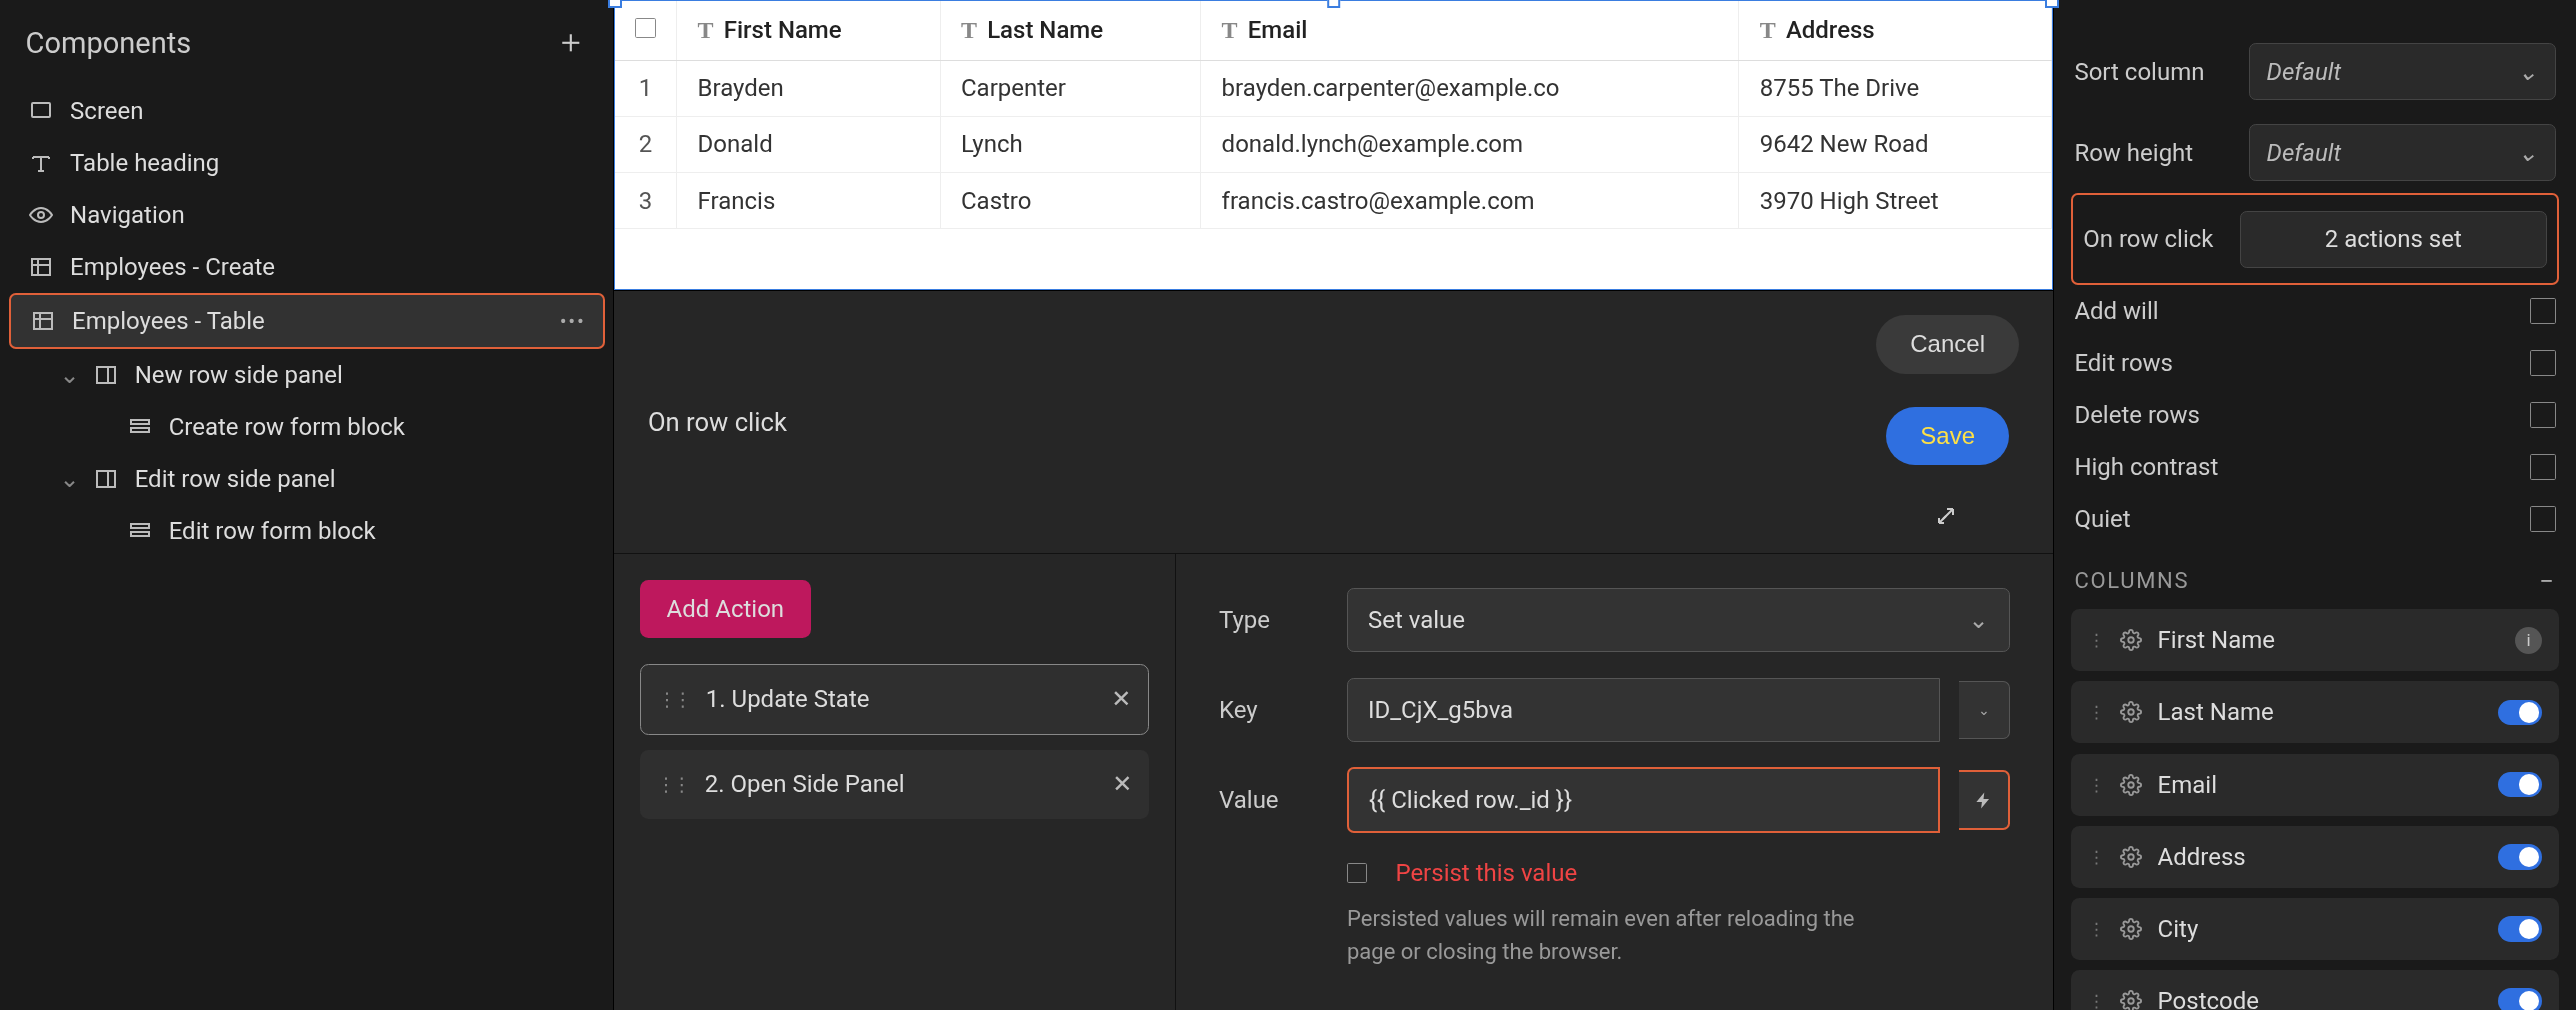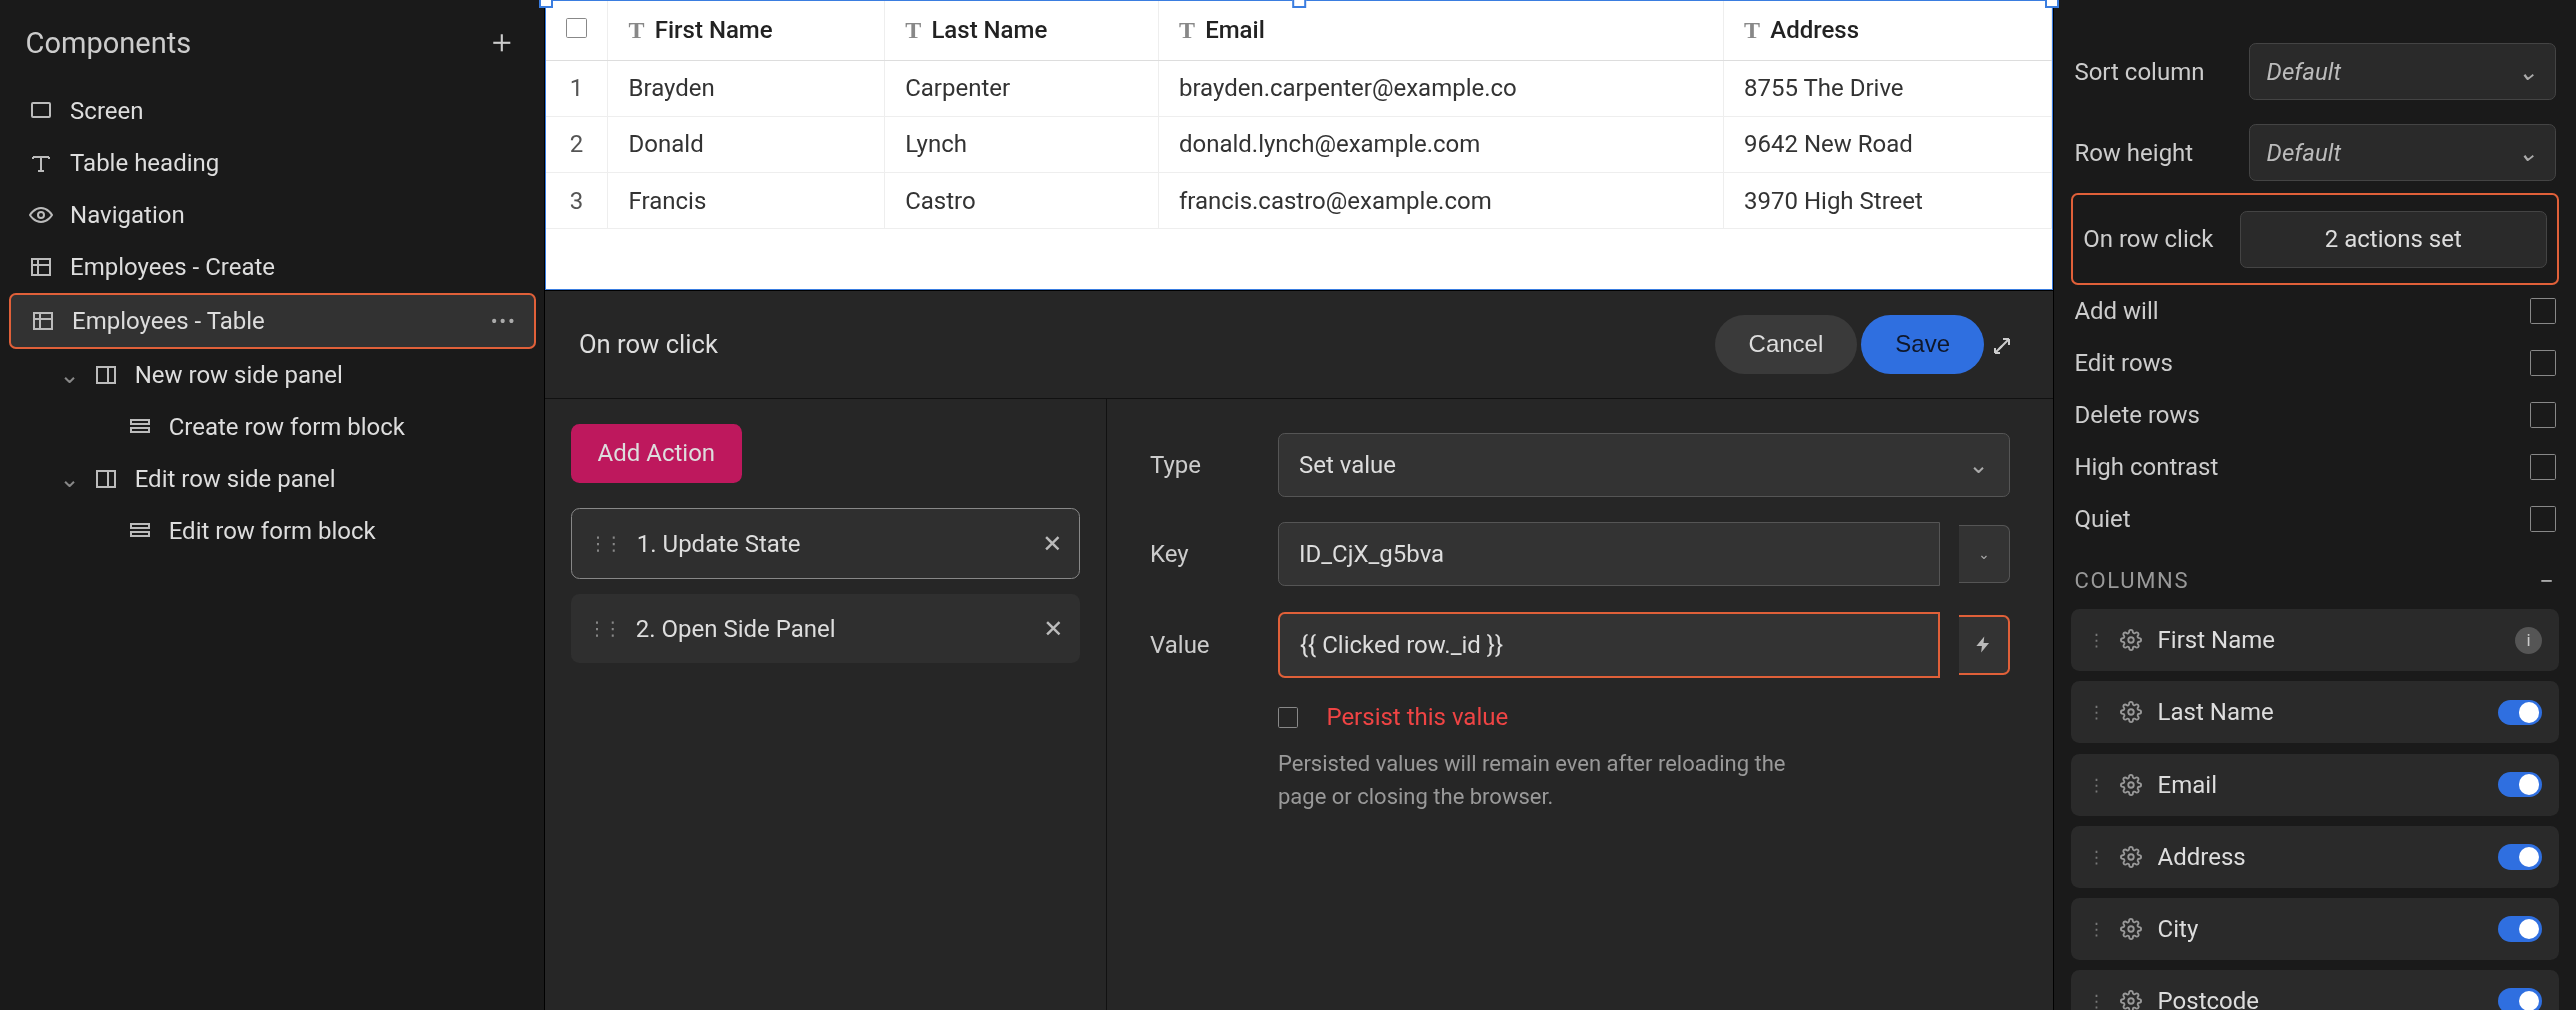--- a/index.html
+++ b/index.html
@@ -9,21 +9,21 @@
   color: #ccc;
   width: 2576px;
   height: 1010px;
   overflow: hidden;
   transform-origin: top left;
 }
 .app { display: flex; width: 2576px; height: 1010px; }
 
 
 .left-panel {
-  width: 545px;
+  width: 614px;
   background: #1a1a1a;
   border-right: 0.9px solid #000;
   display: flex;
   flex-direction: column;
 }
 .left-header {
   display: flex;
   align-items: center;
   justify-content: space-between;
   padding: 25.6px 25.6px 25.6px 25.6px;
@@ -89,24 +89,24 @@
   background: #262626;
   border-top:0.9px solid #000;
   display:flex;flex-direction:column;
 }
 .modal-header{
   display:flex;align-items:center;justify-content:space-between;
   padding: 24px 34px;
   border-bottom:0.9px solid #111;
 }
 .modal-title{font-size:25.6px;color:#ddd;}
-.modal-hbtns{display:flex;align-items:center;gap:4px;}
+.modal-hbtns{display:flex;align-items:center;gap:33px;flex-direction:column;}
 .btn{padding:15.3px 34px;border-radius:34px;font-size:24px;cursor:pointer;border:none;}
 .btn-cancel{background:#3a3a3a;color:#ddd;}
-.btn-save{background:#2f6fe0;color:#0f172a;}
+.btn-save{background:#2f6fe0;color:#fde047;}
 .expand-icon{color:#ccc;width:31px;height:31px;display:flex;align-items:center;justify-content:center;}
 
 .modal-body{display:flex;flex:1;}
 .modal-left{
   width:562px;border-right:0.9px solid #111;padding:25.6px;
 }
 .add-action{
   background:#be185d;color:#ddd;padding:15.3px 27px;border-radius:8.5px;font-size:24px;display:inline-block;margin-bottom:25.6px;cursor:pointer;
 }
 .action-item{

